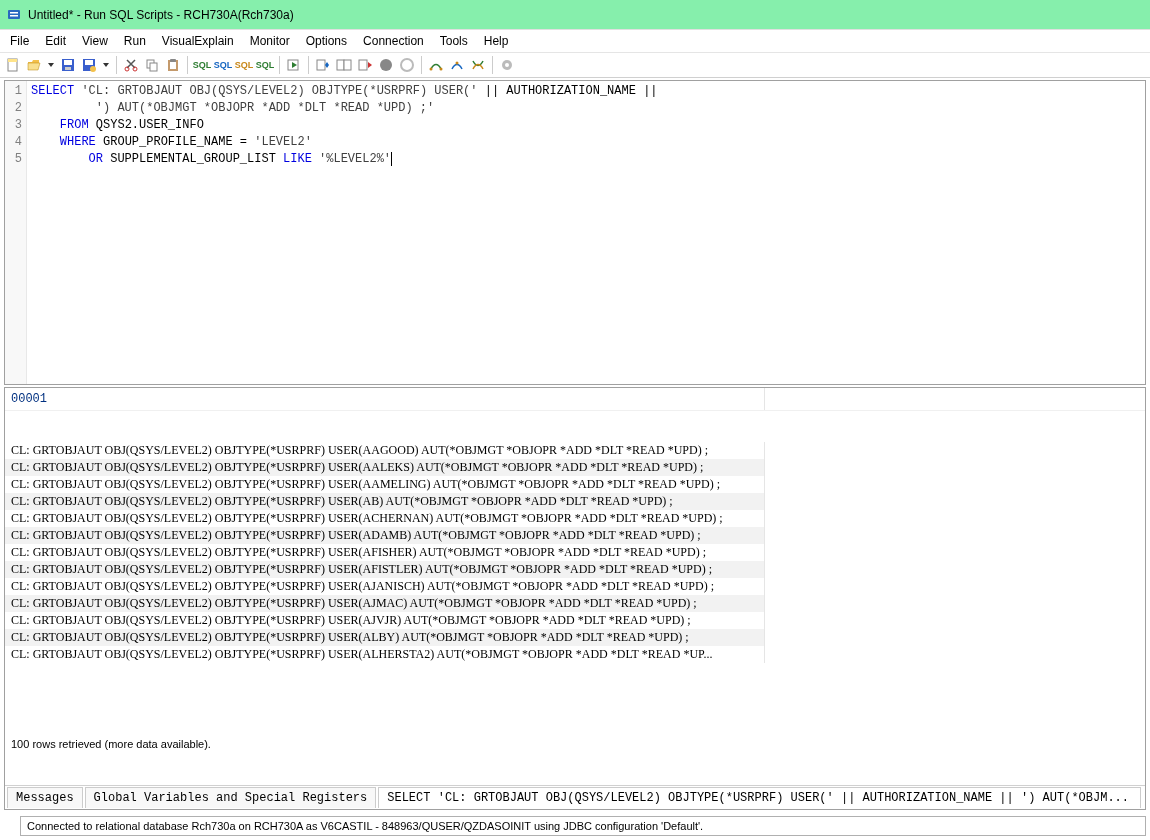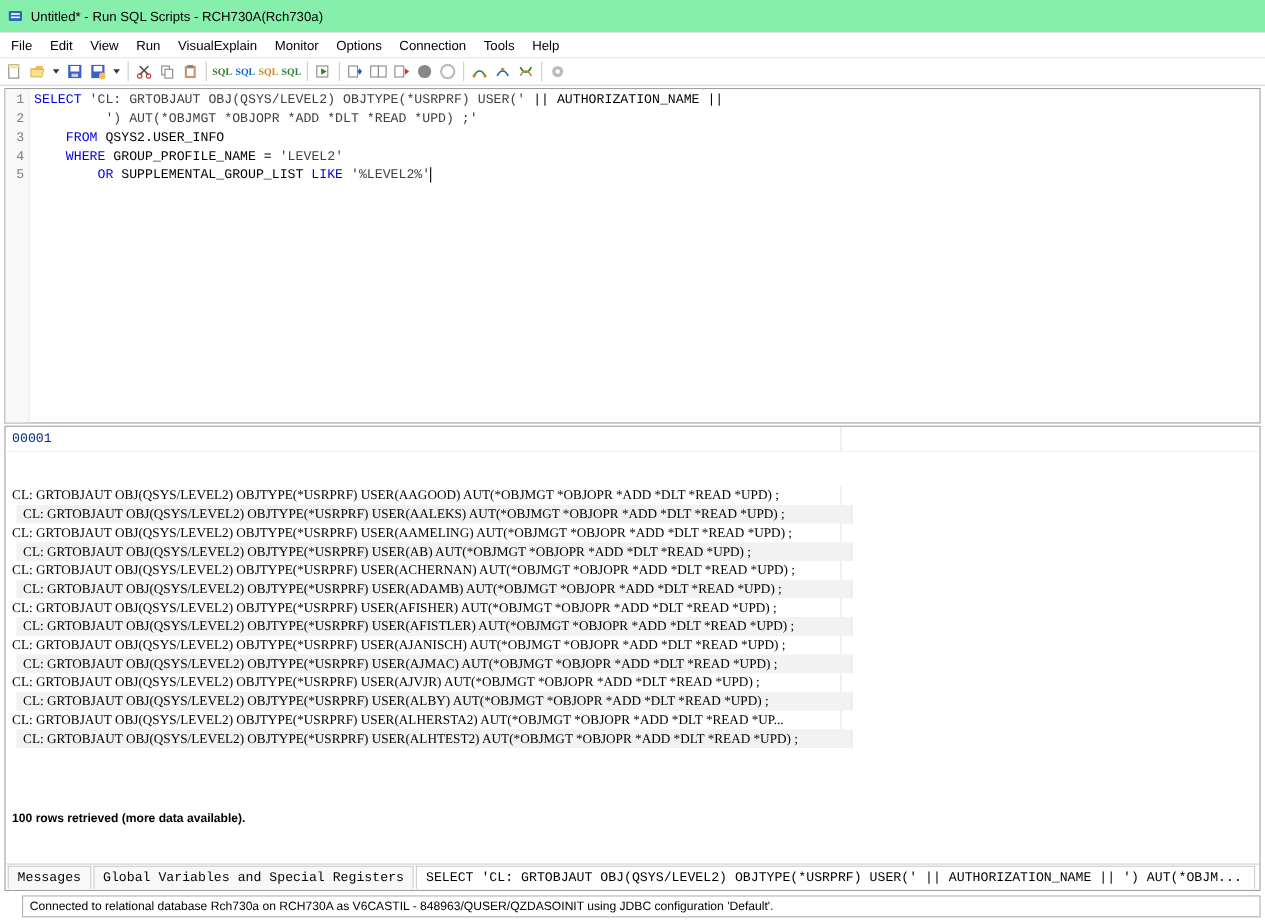--- a/index.html
+++ b/index.html
@@ -5,38 +5,38 @@
   * { box-sizing: border-box; margin: 0; padding: 0; }
   body { font-family: "Segoe UI", Tahoma, sans-serif; font-size: 12px; background: #fff; color: #000; width: 1150px; height: 840px; overflow: hidden; display: flex; flex-direction: column; }
   .titlebar { height: 30px; background: #86efac; display: flex; align-items: center; padding: 0 6px; border-bottom: 1px solid #e0e0e0; }
   .titlebar .appicon { width: 16px; height: 16px; margin-right: 6px; }
   .titlebar .title { font-size: 12px; color: #000; }
   .menubar { height: 22px; display: flex; align-items: center; padding: 0 4px; gap: 4px; font-size: 12px; }
   .menubar span { padding: 2px 6px; cursor: default; }
   .toolbar { height: 26px; display: flex; align-items: center; padding: 0 4px; gap: 3px; border-top: 1px solid #e5e5e5; border-bottom: 1px solid #d0d0d0; }
   .tb { width: 18px; height: 18px; display: inline-flex; align-items: center; justify-content: center; }
   .tb-sep { width: 1px; height: 18px; background: #ccc; margin: 0 2px; }
-  .sqltxt { font-family: Liberation Serif, serif; font-size: 9px; font-weight: bold; line-height: 8px; text-align: left; }
+  .sqltxt { font-family: Liberation Sans, sans-serif; font-size: 9px; font-weight: bold; line-height: 8px; text-align: left; }
   .editor-wrap { flex: 0 0 305px; border: 1px solid #a0a0a0; margin: 2px 4px 2px 4px; display: flex; background: #fff; }
   .gutter { width: 22px; background: #f8f8f8; border-right: 1px solid #e8e8e8; font-family: "Courier New", monospace; font-size: 12px; color: #808080; text-align: right; padding: 2px 4px 0 0; line-height: 17px; }
   .code { flex: 1; font-family: "Courier New", monospace; font-size: 12px; padding: 2px 4px 0 4px; line-height: 17px; white-space: pre; }
   .kw { color: #0000E0; }
   .str { color: #404040; }
   .ident { color: #000; }
   .results-wrap { flex: 1; border: 1px solid #a0a0a0; margin: 0 4px 2px 4px; display: flex; flex-direction: column; background: #fff; overflow: hidden; gap: 31px; }
   .res-header { border-bottom: 1px solid #f0f0f0; }
   .res-header-inner { width: 760px; border-right: 1px solid #e5e5e5; font-family: "Courier New", monospace; font-size: 12px; padding: 4px 6px; color: #003080; }
   .res-body { flex: 1; overflow: hidden; font-family: Liberation Serif, serif; font-size: 12px; line-height: 17px; }
   .res-row { padding: 0 6px; white-space: nowrap; border-right: 1px solid #e5e5e5; width: 760px; }
-  .res-row.alt { background: #f2f2f2; margin-left: 10px; }
-  .res-status { padding: 6px 6px 4px 6px; font-size: 11px; color: #000; border-top: 0; font-weight: bold; }
+  .res-row.alt { background: #f2f2f2; }
+  .res-status { padding: 6px 6px 4px 6px; font-size: 11px; color: #000; border-top: 0; }
   .tabbar { height: 24px; border-top: 1px solid #d0d0d0; display: flex; align-items: center; font-size: 12px; padding: 0 2px; }
   .tab { font-family: "Courier New", monospace; padding: 3px 8px; border: 1px solid #ccc; border-bottom: none; background: #f8f8f8; margin-right: 2px; font-size: 12px; }
   .tab.rest { flex: 1; white-space: nowrap; overflow: hidden; text-overflow: ellipsis; background: #fff; border: 1px solid #ccc; border-bottom: none; }
-  .statusbar-outer { height: 28px; display: flex; align-items: flex-start; padding: 2px 4px 16px 20px; }
+  .statusbar-outer { height: 28px; display: flex; align-items: flex-end; padding: 2px 4px 4px 20px; }
   .statusbar { flex: 1; border: 1px solid #b0b0b0; background: #fff; padding: 2px 6px; font-size: 11px; height: 20px; display: flex; align-items: center; }
   .cursor { display: inline-block; width: 1px; height: 14px; background: #000; vertical-align: middle; }
 </style>
 </head>
 <body>
 
 <div class="titlebar">
   <span class="appicon">
     <svg width="16" height="16" viewBox="0 0 16 16">
         <rect x="2" y="3" width="12" height="9" rx="1" fill="#2968c0"></rect>
@@ -218,21 +218,20 @@
       <div class="res-row alt">CL: GRTOBJAUT OBJ(QSYS/LEVEL2) OBJTYPE(*USRPRF) USER(AB) AUT(*OBJMGT *OBJOPR *ADD *DLT *READ *UPD) ;</div>
       <div class="res-row">CL: GRTOBJAUT OBJ(QSYS/LEVEL2) OBJTYPE(*USRPRF) USER(ACHERNAN) AUT(*OBJMGT *OBJOPR *ADD *DLT *READ *UPD) ;</div>
       <div class="res-row alt">CL: GRTOBJAUT OBJ(QSYS/LEVEL2) OBJTYPE(*USRPRF) USER(ADAMB) AUT(*OBJMGT *OBJOPR *ADD *DLT *READ *UPD) ;</div>
       <div class="res-row">CL: GRTOBJAUT OBJ(QSYS/LEVEL2) OBJTYPE(*USRPRF) USER(AFISHER) AUT(*OBJMGT *OBJOPR *ADD *DLT *READ *UPD) ;</div>
       <div class="res-row alt">CL: GRTOBJAUT OBJ(QSYS/LEVEL2) OBJTYPE(*USRPRF) USER(AFISTLER) AUT(*OBJMGT *OBJOPR *ADD *DLT *READ *UPD) ;</div>
       <div class="res-row">CL: GRTOBJAUT OBJ(QSYS/LEVEL2) OBJTYPE(*USRPRF) USER(AJANISCH) AUT(*OBJMGT *OBJOPR *ADD *DLT *READ *UPD) ;</div>
       <div class="res-row alt">CL: GRTOBJAUT OBJ(QSYS/LEVEL2) OBJTYPE(*USRPRF) USER(AJMAC) AUT(*OBJMGT *OBJOPR *ADD *DLT *READ *UPD) ;</div>
       <div class="res-row">CL: GRTOBJAUT OBJ(QSYS/LEVEL2) OBJTYPE(*USRPRF) USER(AJVJR) AUT(*OBJMGT *OBJOPR *ADD *DLT *READ *UPD) ;</div>
       <div class="res-row alt">CL: GRTOBJAUT OBJ(QSYS/LEVEL2) OBJTYPE(*USRPRF) USER(ALBY) AUT(*OBJMGT *OBJOPR *ADD *DLT *READ *UPD) ;</div>
       <div class="res-row">CL: GRTOBJAUT OBJ(QSYS/LEVEL2) OBJTYPE(*USRPRF) USER(ALHERSTA2) AUT(*OBJMGT *OBJOPR *ADD *DLT *READ *UP...</div>
-      <div class="res-row alt">CL: GRTOBJAUT OBJ(QSYS/LEVEL2) OBJTYPE(*USRPRF) USER(ALHTEST2) AUT(*OBJMGT *OBJOPR *ADD *DLT *READ *UPD) ;</div>
     </div>
   <div class="res-status">100 rows retrieved (more data available).</div>
   <div class="tabbar">
     <div class="tab">Messages</div>
     <div class="tab">Global Variables and Special Registers</div>
     <div class="tab rest">SELECT 'CL: GRTOBJAUT OBJ(QSYS/LEVEL2) OBJTYPE(*USRPRF) USER(' || AUTHORIZATION_NAME || ') AUT(*OBJM...</div>
   </div>
 </div>
 
 <div class="statusbar-outer">

